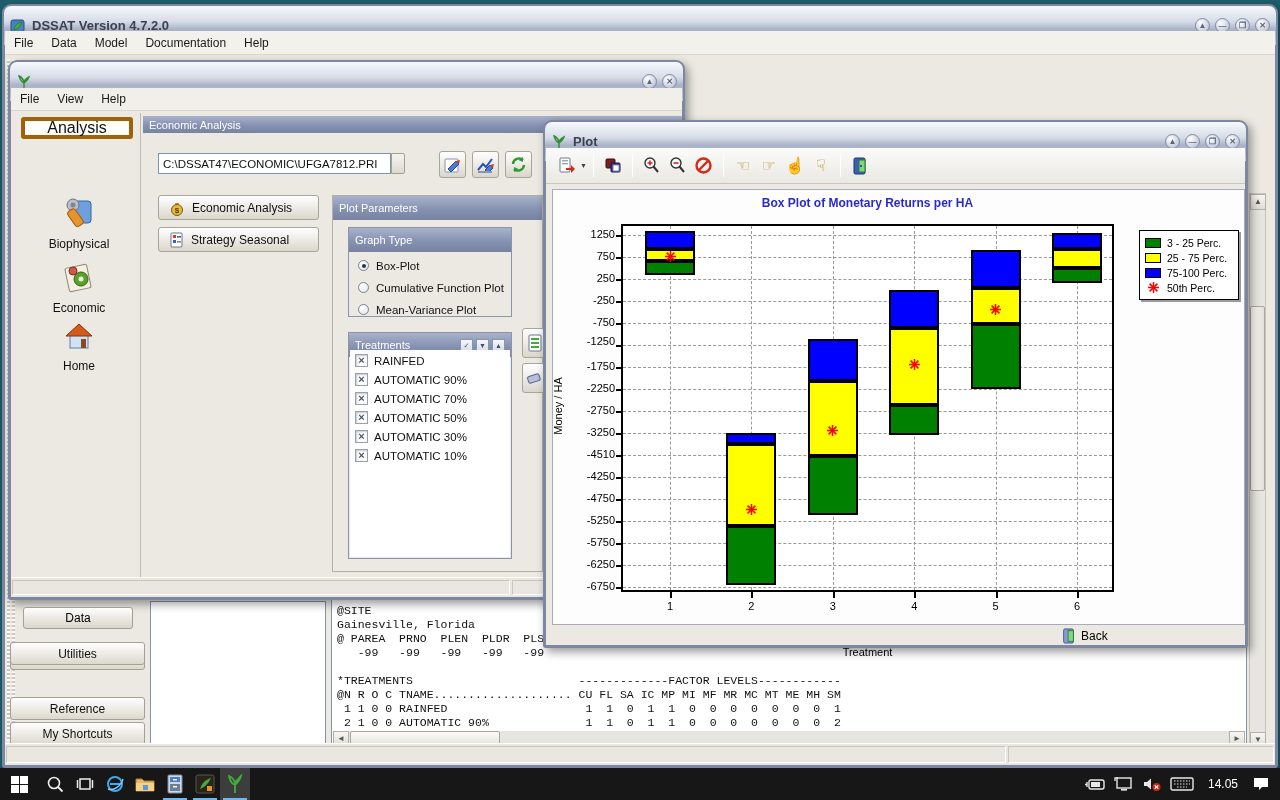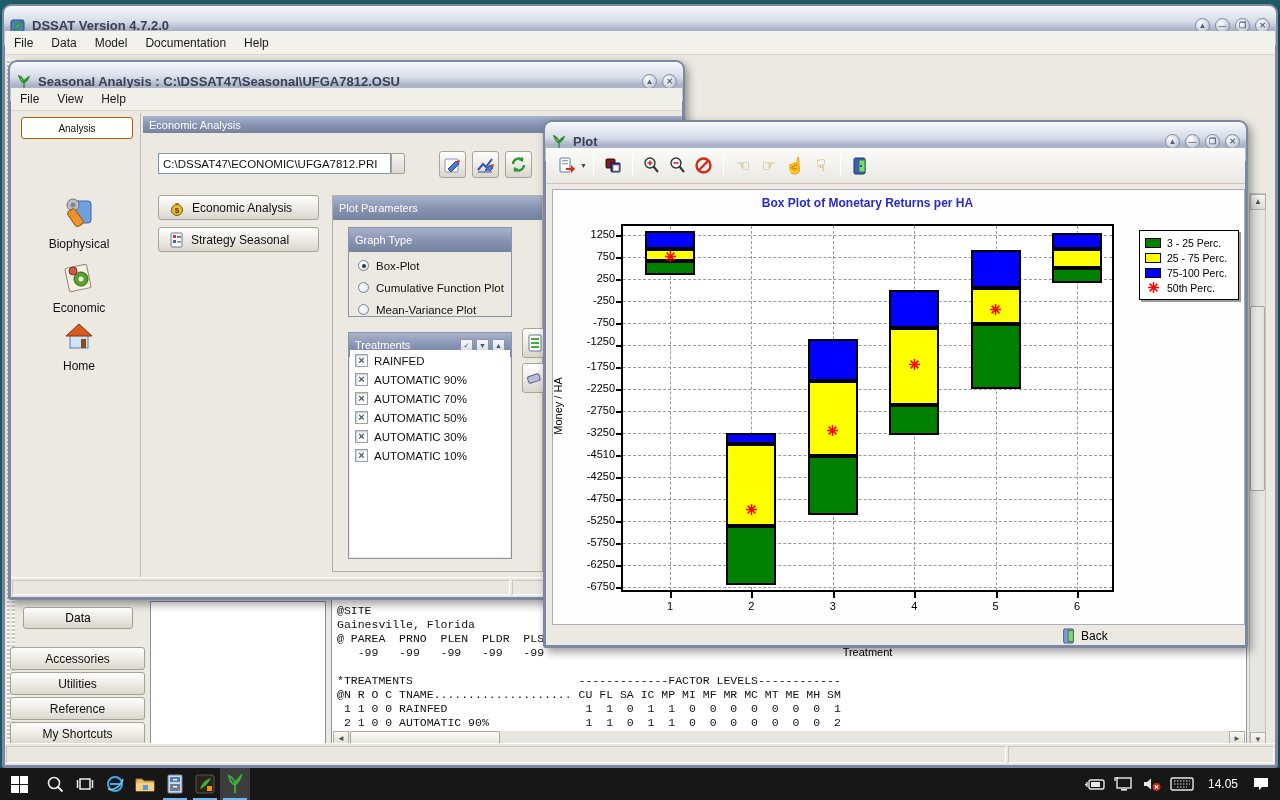--- a/index.html
+++ b/index.html
@@ -36,22 +36,22 @@
   .hthumb { width:150px; height:16px; margin-left:1px; border:1px solid #aaa89d; border-radius:2px; background:linear-gradient(180deg,#fcfbf8,#e2e0d8); }
   .vscroll { position:absolute; left:1244px; top:186px; width:17px; height:556px; background:#e7e5df; border:1px solid #c5c3ba; }
   .vthumb { position:absolute; left:0; top:112px; width:15px; height:185px; border:1px solid #aaa89d; border-radius:2px; background:linear-gradient(90deg,#fcfbf8,#e2e0d8); }
   .statusbar { position:absolute; left:0; right:0; bottom:0; height:22px; background:#eae7e0; border-top:1px solid #fff; display:flex; }
   .scell { border:1px solid #c9c6bd; border-right-color:#fff; border-bottom-color:#fff; margin:2px 1px; }
 
   
   .seasonal { left:8px; top:60px; width:677px; height:540px; }
   .seasonal .mbar { top:25px; height:23px; background:#f0efea; }
   .sidebar { position:absolute; left:6px; top:50px; width:124px; height:464px; border-right:1px solid #bcbab1; }
-  .tab-analysis { position:absolute; left:4px; top:4px; width:112px; height:22px; background:#fdfdfc; border:1px solid #a16207; border-radius:3px;
-                  font-size:10px; display:flex; align-items:center; justify-content:center; color:#111; }
+  .tab-analysis { position:absolute; left:4px; top:4px; width:112px; height:22px; background:#fdfdfc; border:4px solid #a16207; border-radius:3px;
+                  font-size:16px; display:flex; align-items:center; justify-content:center; color:#111; }
   .side-item { position:absolute; left:0; width:124px; text-align:center; }
   .side-item .lbl { font-size:12px; color:#111; margin-top:2px; }
   .tools-btn { position:absolute; left:6px; top:494px; width:110px; height:22px; background:linear-gradient(180deg,#fefefe,#e9e7e0 55%,#d9d6cc);
                border:1px solid #a3a191; border-radius:3px; font-size:12px; display:flex; align-items:center; justify-content:center; }
   .cap { background:linear-gradient(180deg,#a8b2ca 0%,#8692b2 55%,#76829f 100%); color:#fff; font-size:11px; display:flex; align-items:center; padding:0 6px; }
   .cap-main { position:absolute; left:132px; top:53px; width:539px; height:17px; }
   .pathfield { position:absolute; left:147px; top:90px; width:233px; height:21px; background:#fff; border:1px solid #7f94ad;
                font-size:11.5px; display:flex; align-items:center; padding:0 4px; color:#111; white-space:nowrap; overflow:hidden; }
   .browse-btn { position:absolute; left:380px; top:90px; width:14px; height:21px; border:1px solid #a3a191; background:linear-gradient(180deg,#f4f3ef,#ddDad1); border-radius:0 2px 2px 0; }
   .tb-btn { position:absolute; width:27px; height:27px; top:88px; border:1px solid #a8a696; border-radius:3px;
@@ -135,21 +135,21 @@
         <div class="menu-item">Data</div>
         <div class="menu-item">Model</div>
         <div class="menu-item">Documentation</div>
         <div class="menu-item">Help</div>
       </div>
     <div class="grip" style="left:2px"></div>
     <div class="grip" style="left:7px"></div>
 
     <div>
         <div class="nav-btn" style="top: 640px;">Accessories</div>
-        <div class="nav-btn" style="top: 665px; text-align: right;">Utilities</div>
+        <div class="nav-btn" style="top: 635px; text-align: right;">Utilities</div>
         <div class="nav-btn" style="top: 690px;">Reference</div>
         <div class="nav-btn" style="top: 715px;">My Shortcuts</div>
       </div>
 
     <div class="listbox"></div>
 
     <div class="textarea">
       <pre class="outtext">@SITE
 Gainesville, Florida
 @ PAREA  PRNO  PLEN  PLDR  PLSP
@@ -175,21 +175,20 @@
       <span class="scell" style="width:1000px"></span>
       <span class="scell" style="flex:1"></span>
     </div>
   </div>
 
   <div class="win seasonal">
     <div class="tbar">
       <svg class="appicon16" viewBox="0 0 16 16">
           <path d="M8 15 L8 6 M8 9 C5 8,4 5,3 2 C6 3,7 5,8 8 M8 7 C10 5,11 4,13 3 C12 6,10 7,8 9" stroke="#2f8f2f" stroke-width="1.4" fill="none"></path>
         </svg>
-      <span class="ttl">Seasonal Analysis : C:\DSSAT47\Seasonal\UFGA7812.OSU</span>
       <span class="tbtns">
         <span class="tbtn">▲</span>
         <span class="tbtn">✕</span>
       </span>
     </div>
     <div class="mbar">
         <div class="menu-item">File</div>
         <div class="menu-item">View</div>
         <div class="menu-item">Help</div>
       </div>

